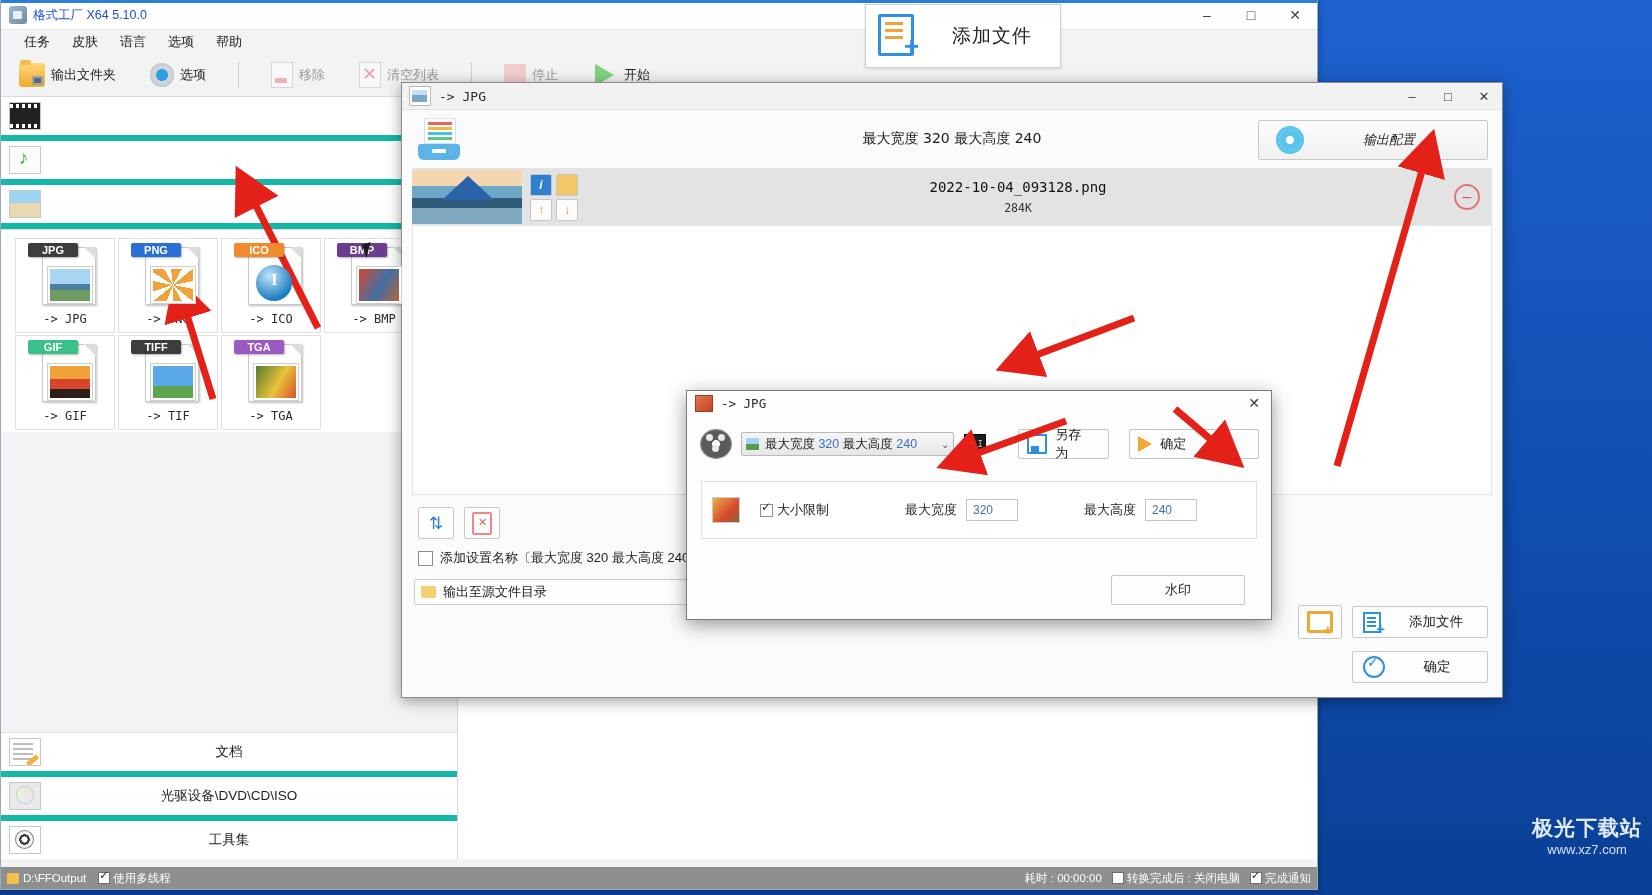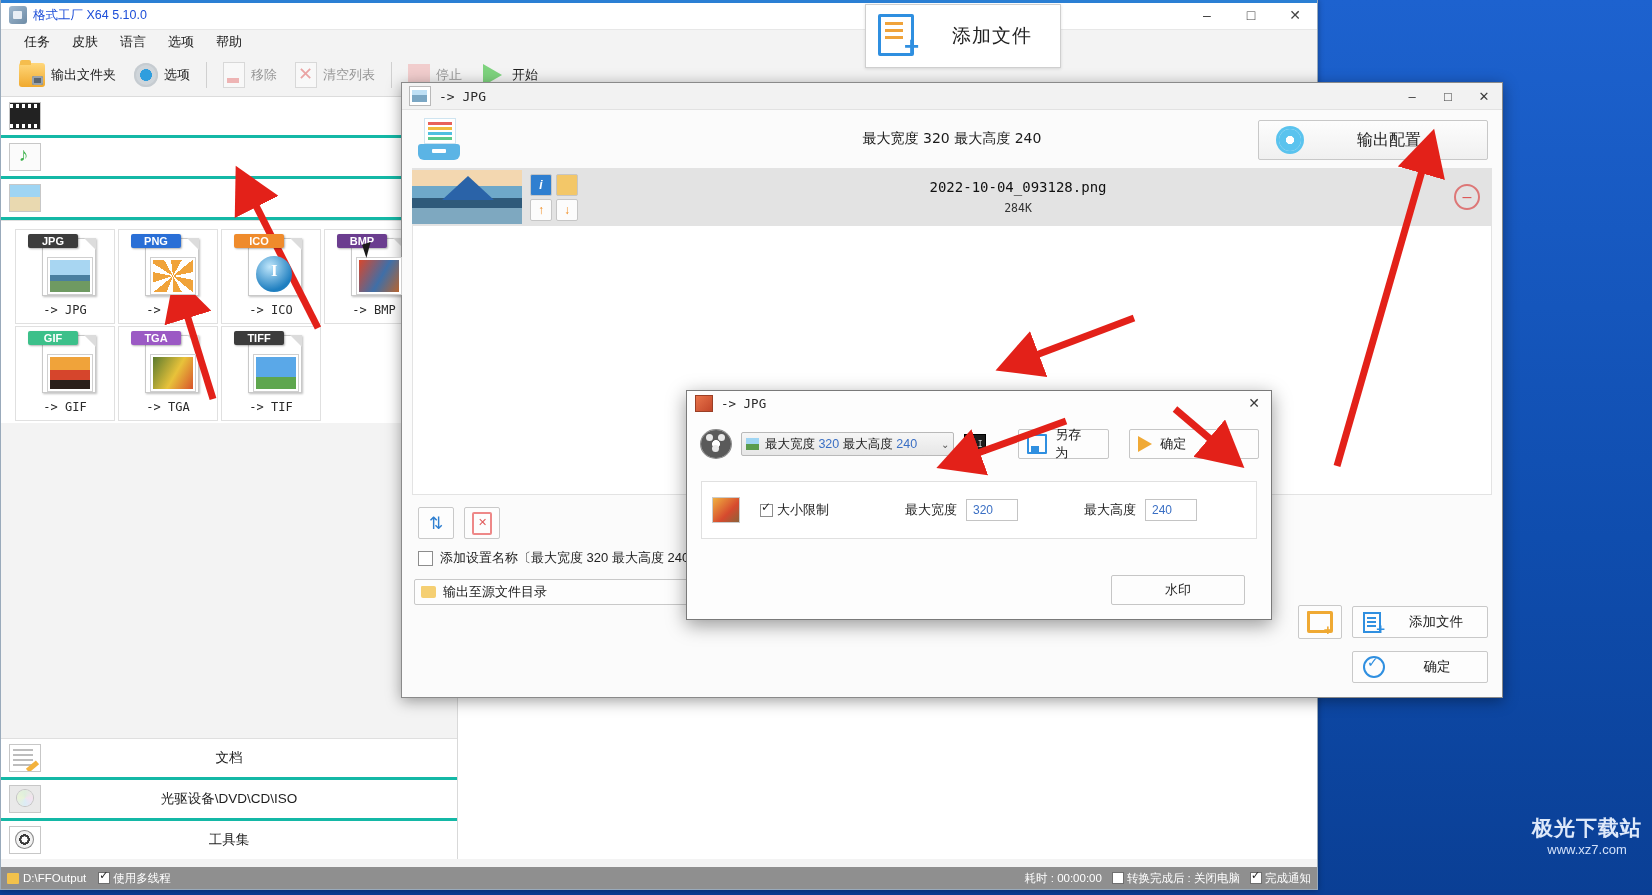--- a/index.html
+++ b/index.html
@@ -22,41 +22,41 @@
   .app-icon{width:18px;height:18px;margin:0 6px 0 8px;border-radius:3px;
     background:linear-gradient(135deg,#9fb8cf,#6e8ca6);position:relative;}
   .app-icon:after{content:"";position:absolute;left:4px;top:5px;width:9px;height:8px;background:#e8eef5;border-radius:1px;}
   #app-title{color:#1d4ed8;font-size:12.5px;}
   .wbtns{margin-left:auto;display:flex;}
   .wbtn{width:44px;height:27px;display:flex;align-items:center;justify-content:center;color:#444;font-size:14px;}
 
   #menubar{height:24px;display:flex;align-items:center;padding-left:12px;background:#f3f3f3;}
   .menu-item{padding:3px 11px;font-size:13px;color:#1b1b1b;}
 
-  #toolbar{height:42px;display:flex;align-items:center;background:#f3f3f3;padding-left:10px;gap:2px;border-bottom:1px solid #dcdcdc;}
+  #toolbar{height:42px;display:flex;align-items:center;background:#f3f3f3;padding-left:10px;gap:18px;border-bottom:1px solid #dcdcdc;}
   .tool{display:flex;align-items:center;gap:6px;padding:4px 8px;border-radius:3px;}
   .tool.disabled{opacity:.45;}
   .tool-label{font-size:13px;}
   .tsep{width:1px;height:26px;background:#d0d0d0;margin:0 6px;}
   .ic{width:26px;height:24px;position:relative;display:inline-block;}
 
   
   .ic-folder{background:linear-gradient(180deg,#ffd77a,#f0a92e);border-radius:2px 3px 3px 3px;}
   .ic-folder:before{content:"";position:absolute;left:1px;top:-3px;width:11px;height:5px;background:#f5bd4d;border-radius:2px 2px 0 0;}
   .ic-folder:after{content:"";position:absolute;right:2px;bottom:2px;width:11px;height:9px;border-radius:2px;background:#5c6670;box-shadow:inset 0 0 0 2px #9aa3ab;}
   .ic-gear{width:24px;height:24px;border-radius:50%;background:radial-gradient(circle at 50% 50%,#2f9ede 0 34%,#cfd5da 36% 100%);box-shadow:0 0 0 2px #c6ccd1 inset;}
   .ic-page{width:20px;height:24px;background:#fff;border:1px solid #b9b9b9;}
   .ic-page:after{content:"";position:absolute;left:3px;bottom:4px;width:12px;height:5px;background:#e86a6a;}
   .ic-pagex{width:20px;height:24px;background:#fff;border:1px solid #b9b9b9;}
   .ic-pagex:after{content:"\2715";position:absolute;left:2px;top:0px;color:#e04646;font-size:18px;font-weight:bold;}
   .ic-stop{width:22px;height:22px;background:#f0a0a0;}
   .ic-play{width:0;height:0;border-left:19px solid #7ed37e;border-top:11px solid transparent;border-bottom:11px solid transparent;}
 
   
-  .cat-row{height:38px;display:flex;align-items:center;background:#fff;border-bottom:3px solid #14b8a6;position:relative;}
+  .cat-row{height:38px;display:flex;align-items:center;background:#fff;border-bottom:6px solid #14b8a6;position:relative;}
   .cat-ic{width:30px;height:26px;margin:0 8px 0 8px;border:1px solid #c7c7c7;background:#f6f6f6;position:relative;overflow:hidden;}
   .cat-label{position:absolute;left:0;right:0;text-align:center;font-size:13.5px;color:#1d1d1d;}
   .ic-video{background:#222;}
   .ic-video:before,.ic-video:after{content:"";position:absolute;left:0;width:100%;height:4px;
     background:repeating-linear-gradient(90deg,#fff 0 3px,#222 3px 6px);}
   .ic-video:before{top:1px;} .ic-video:after{bottom:1px;}
   .ic-audio{background:#fbfbfb;}
   .ic-audio:after{content:"\266A";position:absolute;left:9px;top:0px;font-size:19px;color:#3bb14a;}
   .ic-image{background:linear-gradient(180deg,#9fd5f3 0 45%,#e9d9b0 45% 100%);}
   .ic-doc{background:#fff;}
@@ -106,21 +106,21 @@
   #jpg-head{height:58px;display:flex;align-items:center;padding:0 14px;position:relative;}
   .tray-ic{width:46px;height:42px;position:relative;}
   .tray-ic .paper{position:absolute;left:8px;top:0;width:30px;height:24px;background:#fff;border:1px solid #cfe4f0;}
   .tray-ic .paper i{position:absolute;left:3px;width:24px;height:3px;display:block;}
   .tray-ic .box{position:absolute;left:2px;bottom:0;width:42px;height:16px;background:#5bb4e5;border-radius:3px 3px 6px 6px;}
   .tray-ic .box:after{content:"";position:absolute;left:14px;top:5px;width:14px;height:4px;background:#fff;border-radius:1px;}
   #jpg-head .center{position:absolute;left:0;right:0;text-align:center;font-family:"DejaVu Sans","Liberation Sans",sans-serif;font-size:14px;color:#1a1a1a;}
   #outcfg{position:absolute;right:14px;top:10px;width:228px;height:38px;background:linear-gradient(180deg,#fdfdfd,#f0f0f0);border:1px solid #c8c8c8;border-radius:2px;display:flex;align-items:center;}
   .gear2{width:22px;height:22px;margin-left:20px;border-radius:50%;
     background:radial-gradient(circle at 50% 50%,#fff 0 26%,#5ac3ee 28% 100%);box-shadow:0 0 0 3px #5ac3ee;}
-  #outcfg .lbl{flex:1;text-align:center;font-size:16px;margin-right:10px;}
+  #outcfg .lbl{flex:1;text-align:center;font-size:13px;margin-right:10px;font-style:italic;}
 
   
   #filelist-hdr{height:23px;display:flex;background:linear-gradient(180deg,#fdfdfd,#ececec);border-top:1px solid #d7d7d7;border-bottom:1px solid #cfcfcf;margin:0 10px;align-items:center;}
   .col-prev{width:118px;text-align:center;font-size:12.5px;font-weight:bold;border-right:1px solid #d3d3d3;line-height:22px;}
   .col-info{flex:1;text-align:center;font-size:12.5px;font-weight:bold;}
   #filerow{height:58px;display:flex;background:#e3e3e3;margin:0 10px;align-items:stretch;position:relative;}
   .thumb{width:110px;height:54px;margin:2px 4px 2px 0;background:
      linear-gradient(180deg,#f3d7b0 0 30%,#6ea8c9 30% 52%,#2f5a7a 52% 70%,#7ea8c0 70% 100%);position:relative;overflow:hidden;}
   .thumb:after{content:"";position:absolute;left:30px;top:6px;border-left:26px solid transparent;border-right:26px solid transparent;border-bottom:24px solid #2a63a8;}
   .rowbtns{display:flex;flex-direction:column;justify-content:center;gap:3px;padding:0 4px;}
@@ -319,29 +319,29 @@
       <div class="tile-cap">-&gt; BMP</div>
     </div>
     <div class="tile">
       <div class="fmtdoc"></div>
       <div class="fmtbadge" style="background:#3cc08a">GIF</div>
       <div class="fmtthumb" style="background:linear-gradient(180deg,#f0a33a 0 40%,#d6452c 40% 72%,#2a1f1a 72% 100%)"></div>
       <div class="tile-cap">-&gt; GIF</div>
     </div>
     <div class="tile">
       <div class="fmtdoc"></div>
+      <div class="fmtbadge" style="background:#3c3c3c">TIFF</div>
+      <div class="fmtthumb" style="background:linear-gradient(180deg,#5aa8e8 0 62%,#5ea64e 62% 100%)"></div>
+      <div class="tile-cap">-&gt; TIF</div>
+    </div>
+    <div class="tile">
+      <div class="fmtdoc"></div>
       <div class="fmtbadge" style="background:#9b59c4">TGA</div>
       <div class="fmtthumb" style="background:linear-gradient(120deg,#5a7a2e,#e8c23a 55%,#d8532c)"></div>
       <div class="tile-cap">-&gt; TGA</div>
-    </div>
-    <div class="tile">
-      <div class="fmtdoc"></div>
-      <div class="fmtbadge" style="background:#3c3c3c">TIFF</div>
-      <div class="fmtthumb" style="background:linear-gradient(180deg,#5aa8e8 0 62%,#5ea64e 62% 100%)"></div>
-      <div class="tile-cap">-&gt; TIF</div>
     </div>
   </div>
 
   <div style="position:absolute;left:0;bottom:30px;width:456px;border-top:1px solid #dfdfdf;">
     <div class="cat-row">
       <span class="cat-ic ic-doc"></span>
       <span class="cat-label" style="right:auto;width:456px">文档</span>
     </div>
     <div class="cat-row">
       <span class="cat-ic ic-disc"></span>

